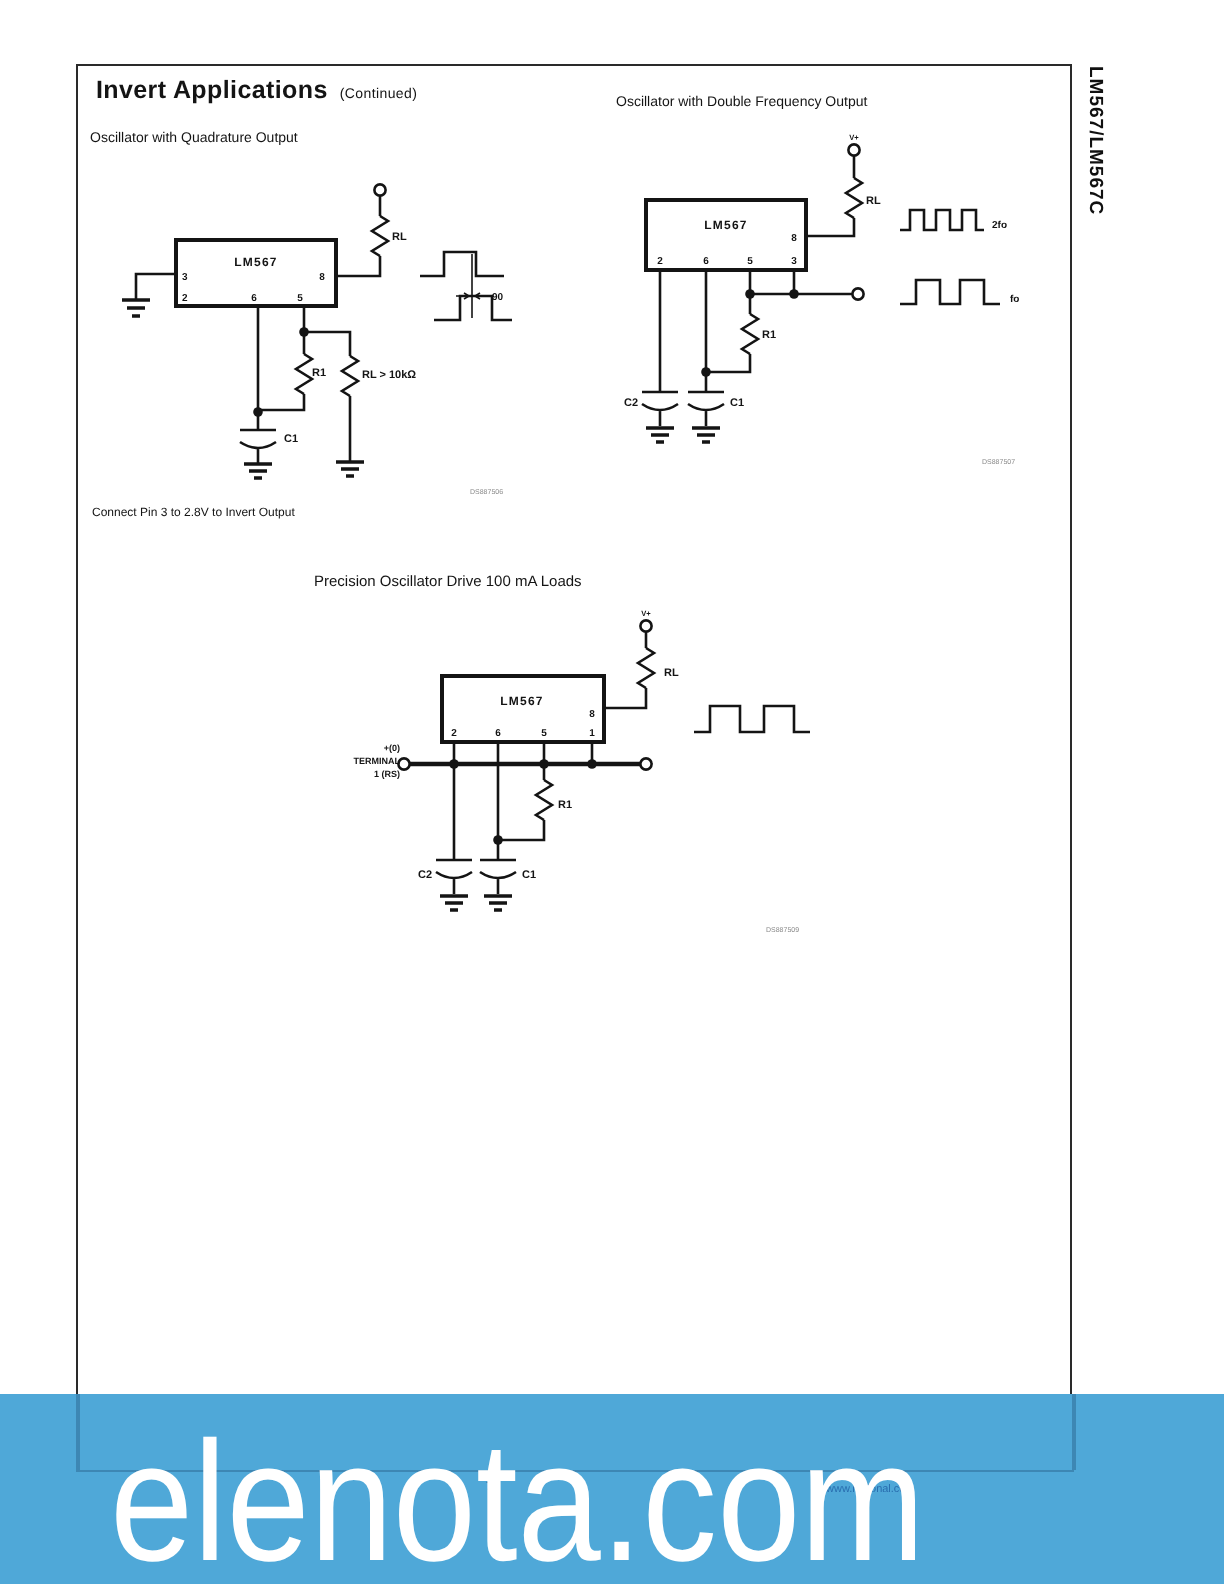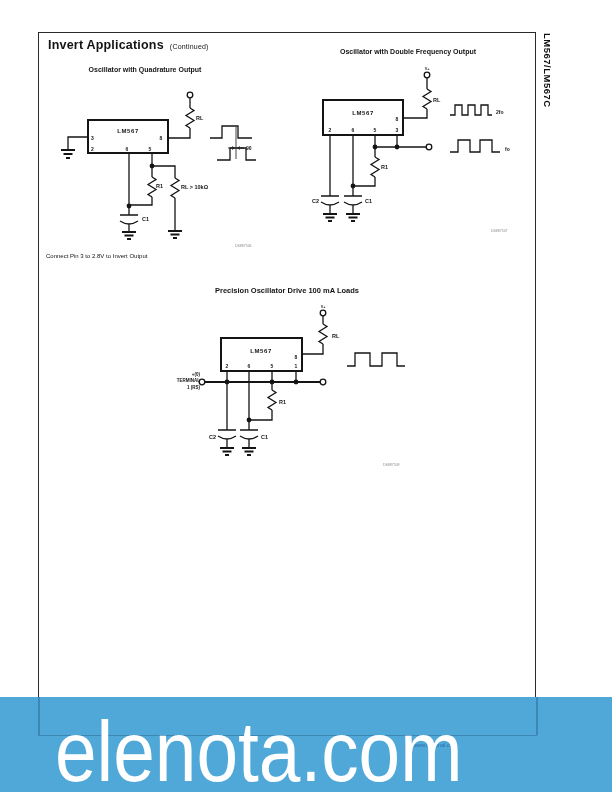--- a/index.html
+++ b/index.html
@@ -3,21 +3,21 @@
 <meta charset="utf-8">
 <style>
   html,body{margin:0;padding:0;}
   body{width:612px;height:792px;position:relative;background:#ffffff;overflow:hidden;
        font-family:"Liberation Sans", sans-serif;color:#141414;}
   .abs{position:absolute;}
   #border-box{left:38px;top:32px;width:498px;height:703px;border:1.5px solid #2a2a2a;box-sizing:border-box;}
   #sidebar-part{left:542px;top:33px;writing-mode:vertical-rl;font-size:9.5px;font-weight:700;letter-spacing:.5px;color:#101010;}
   #main-title{left:48px;top:38px;font-size:12.5px;font-weight:700;letter-spacing:.2px;}
   #main-title .cont{font-size:7px;font-weight:400;margin-left:6px;}
-  .circ-title{font-size:7px;font-weight:700;text-align:center;}
+  .circ-title{font-size:7px;font-weight:400;text-align:left;}
   #quad-title{left:45px;top:66px;width:200px;}
   #double-title{left:308px;top:48px;width:200px;}
   #drive-title{left:157px;top:286px;width:260px;font-size:7.5px;}
   svg text{fill:#141414;font-family:"Liberation Sans", sans-serif;}
   .lbl{font-size:5.5px;font-weight:700;}
   .pin{font-size:5px;font-weight:700;}
   .icn{font-size:6px;font-weight:700;letter-spacing:.6px;}
   .wfl{font-size:5px;font-weight:700;}
   .cap{font-size:6px;}
   .code{font-size:3.5px;fill:#8a8a8a;}

